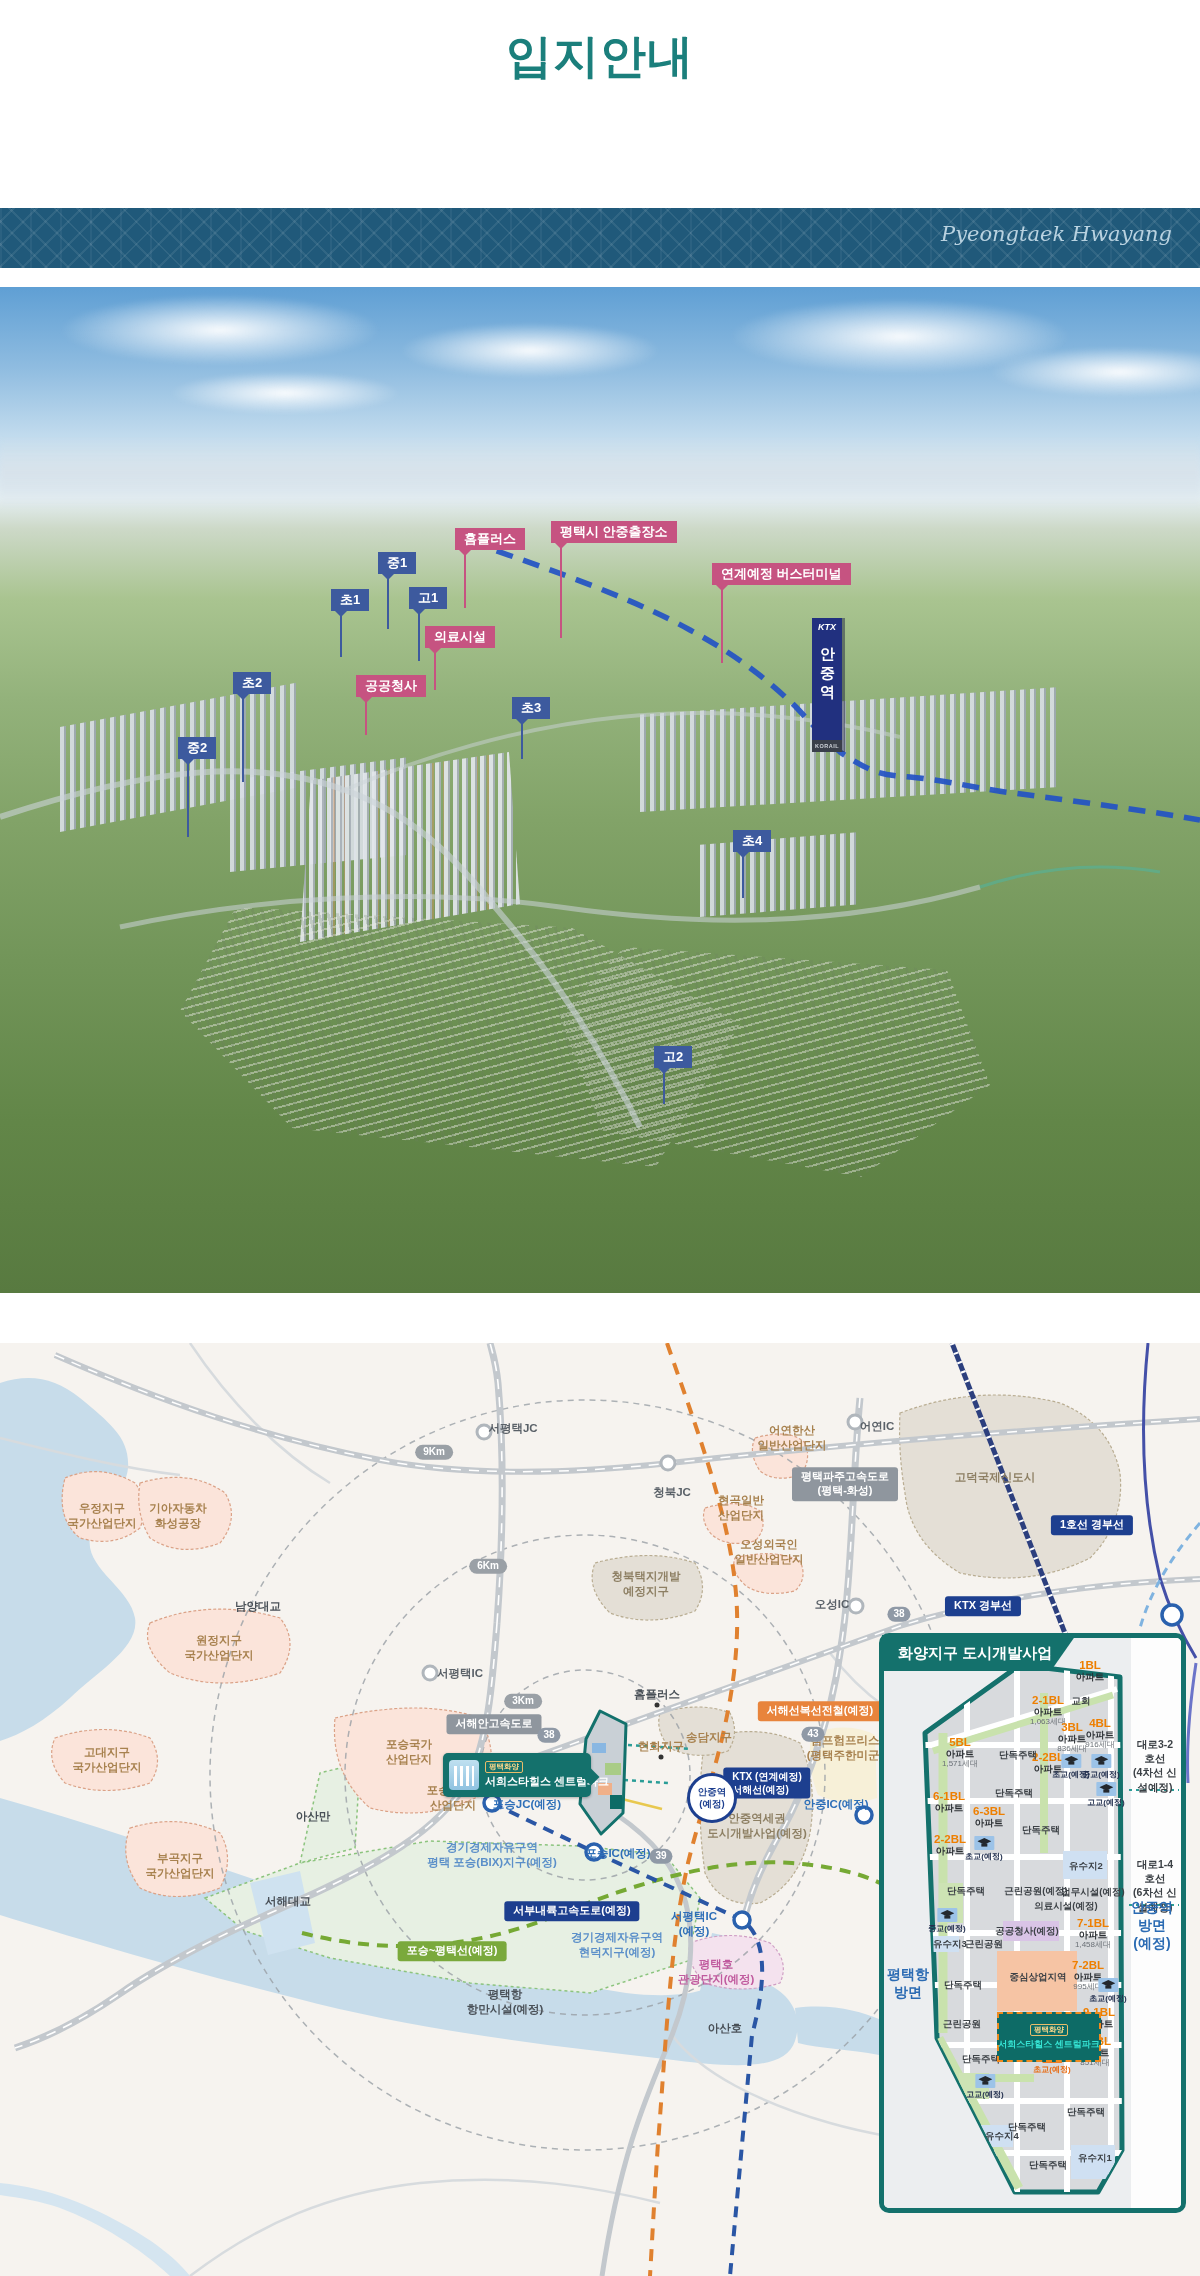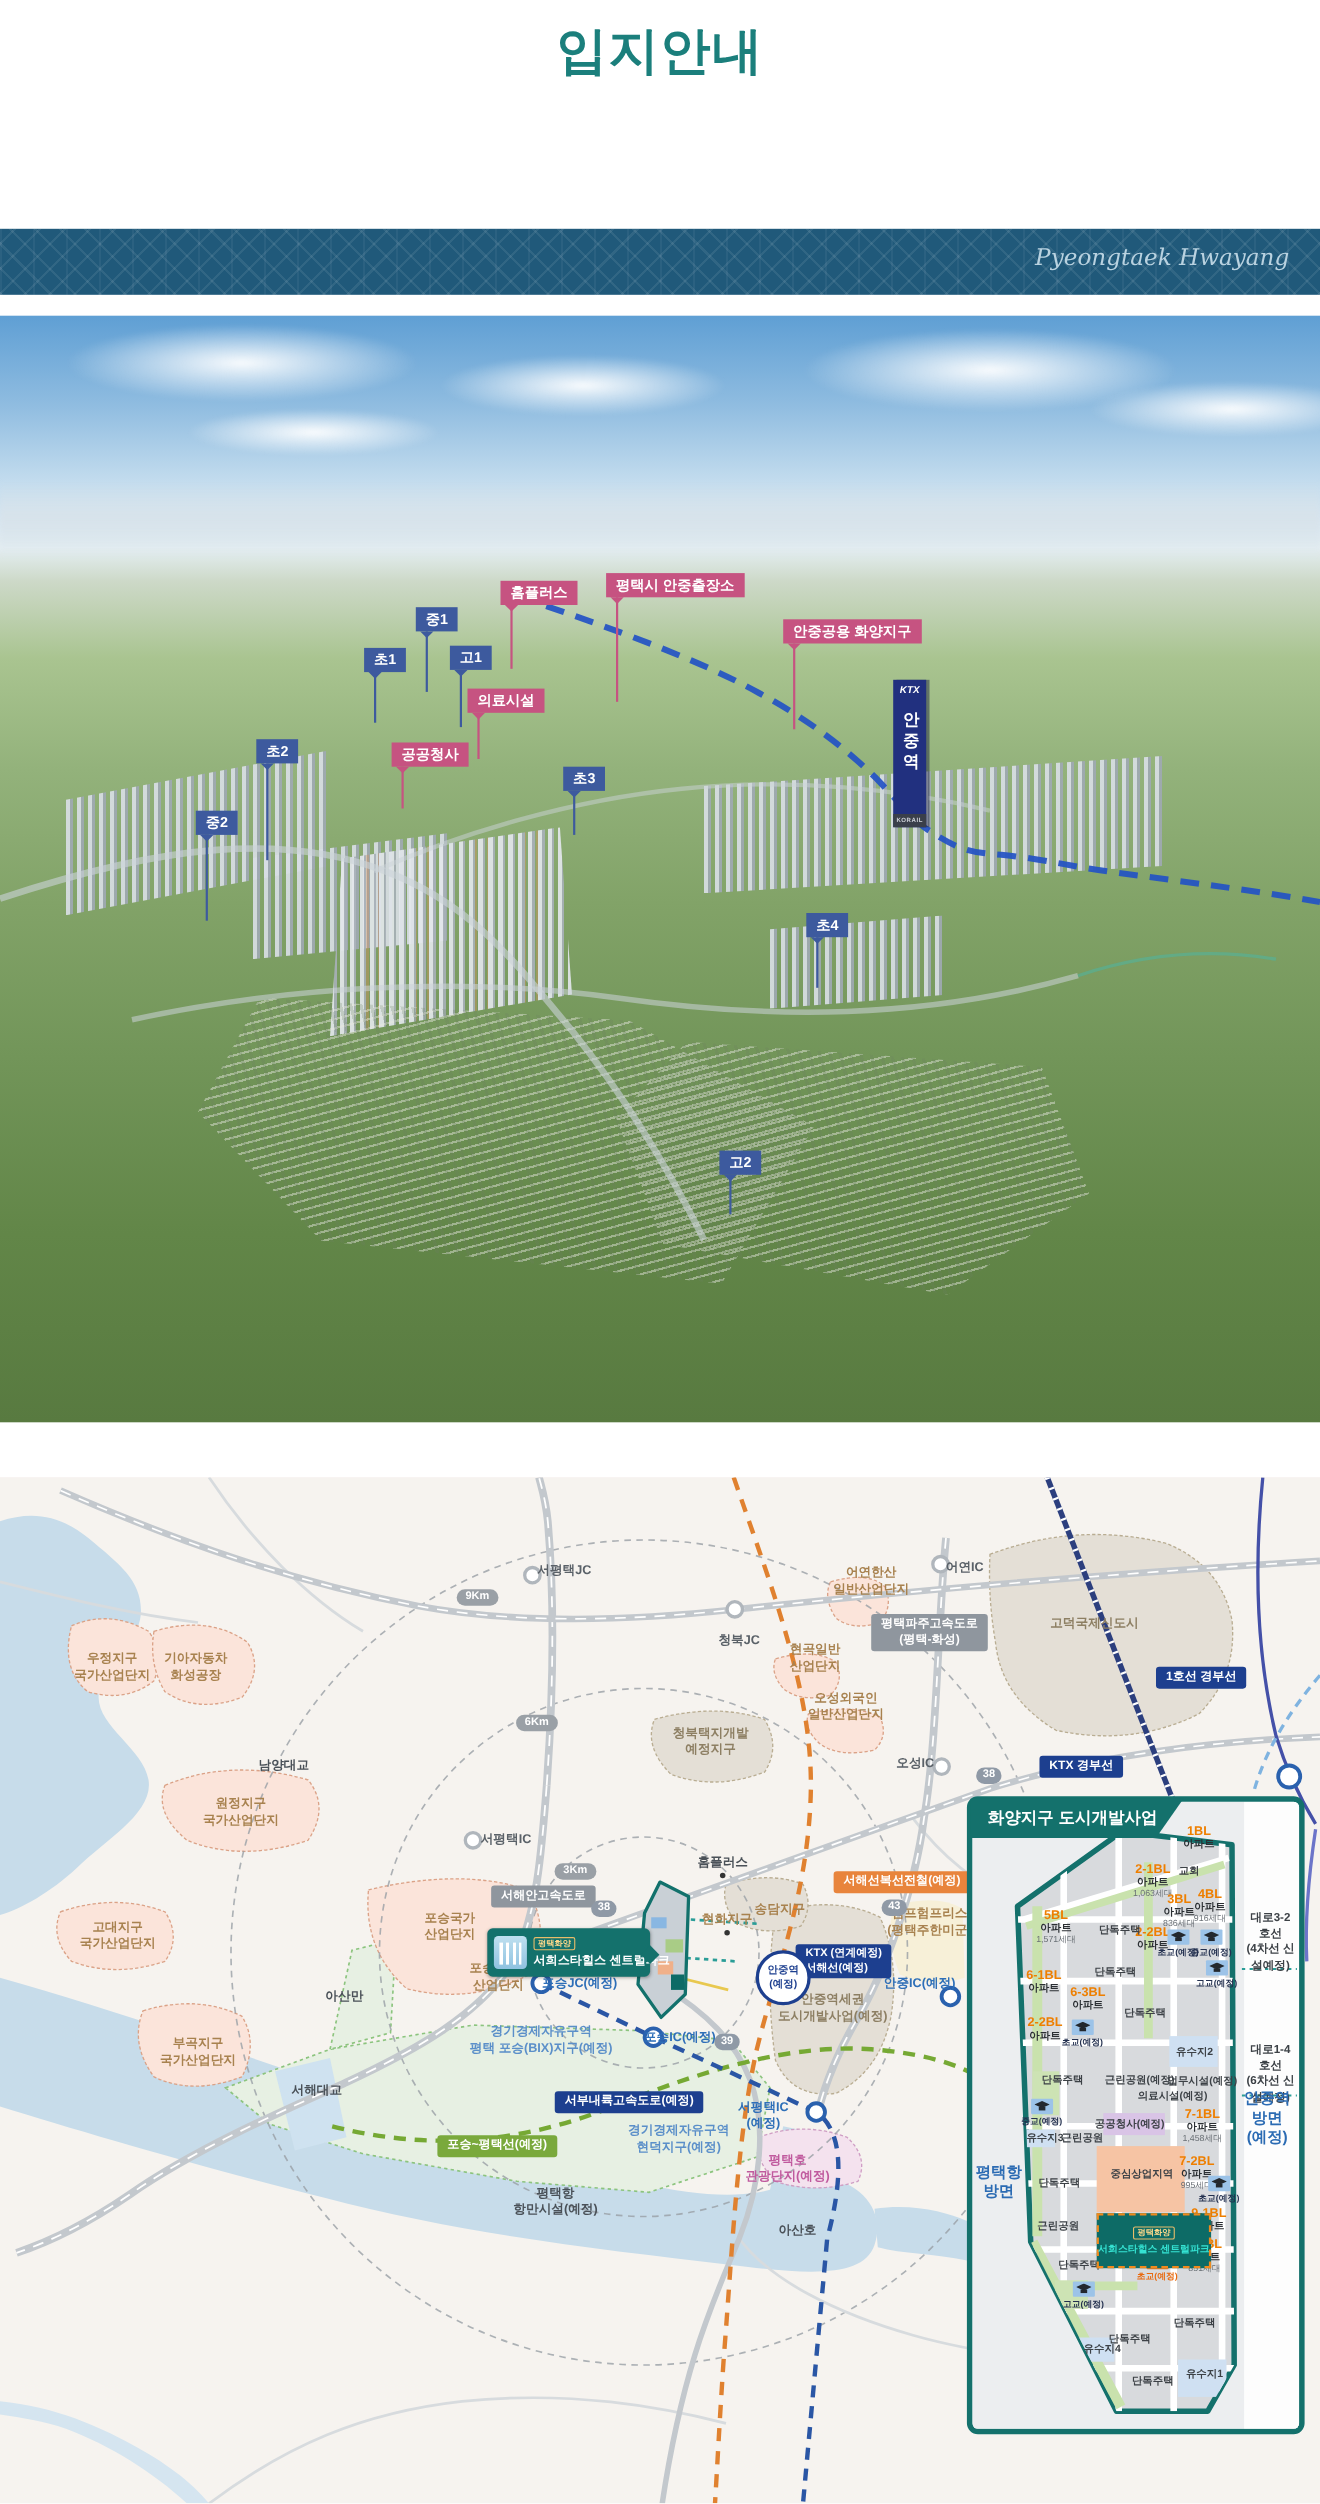--- a/index.html
+++ b/index.html
@@ -1,19 +1,19 @@
 <!DOCTYPE html>
 <html><head>
 <meta charset="utf-8">
 <style>
   html,body{margin:0;padding:0;background:#fff;}
   body{width:1200px;font-family:"Liberation Sans","DejaVu Sans",sans-serif;-webkit-font-smoothing:antialiased;}
   
   .hdr{height:208px;text-align:center;}
-  .title{padding-top:16px;font-size:46px;font-weight:900;color:#1b7f7c;letter-spacing:1px;}
+  .title{padding-top:26px;font-size:46px;font-weight:900;color:#1b7f7c;letter-spacing:1px;}
   .subtitle{margin-top:22px;font-size:18px;font-weight:700;color:#555d63;font-family:"Liberation Serif","DejaVu Serif",serif;}
   .subtitle .ac{color:#1b7f7c;}
   
   .banner{height:60px;background-color:#20597a;position:relative;overflow:hidden;
     background-image:
       repeating-linear-gradient(45deg, rgba(255,255,255,.08) 0 2px, transparent 2px 16px),
       repeating-linear-gradient(-45deg, rgba(255,255,255,.08) 0 2px, transparent 2px 16px),
       repeating-linear-gradient(90deg, rgba(255,255,255,.05) 0 2px, transparent 2px 30px);}
   .banner .script{position:absolute;right:28px;top:14px;font-family:"DejaVu Serif","Liberation Serif",serif;font-style:italic;font-size:21px;color:#b9d2e0;}
   .gap1{height:19px;} .gap2{height:50px;background:#fff;}
@@ -117,21 +117,21 @@
     <path d="M120,640 C260,610 420,600 560,620 C700,640 840,640 980,600" stroke="#ccd4d8" stroke-width="5" fill="none" opacity=".55"></path>
     <path d="M340,505 C420,470 520,440 620,430 C720,420 820,430 900,450" stroke="#ccd4d8" stroke-width="4" fill="none" opacity=".5"></path>
     <path d="M980,600 C1040,580 1100,575 1160,585" stroke="#49b8a8" stroke-width="3" fill="none" opacity=".5"></path>
     <path d="M470,255 C560,285 640,315 690,343 C740,370 770,395 796,420 C815,440 825,452 840,465 C870,485 880,488 910,490 C950,494 980,502 1013,506 C1080,515 1150,524 1200,533" stroke="#2353c4" stroke-width="5.5" fill="none" stroke-dasharray="17 11" opacity=".92"></path>
   </svg>
 
   <div>
 
   <div class="albl pink" style="position: absolute; left: 455px; top: 241px; --tail: 58px;"><span>홈플러스</span><i class="tail"></i></div>
       <div class="albl pink" style="position: absolute; left: 551px; top: 234px; --tail: 95px;"><span>평택시 안중출장소</span><i class="tail"></i></div>
-      <div class="albl pink" style="position: absolute; left: 712px; top: 276px; --tail: 78px;"><span>안중공용 화양지구</span><i class="tail"></i></div>
+      <div class="albl pink" style="position: absolute; left: 712px; top: 276px; --tail: 78px;"><span>연계예정 버스터미널</span><i class="tail"></i></div>
       <div class="albl pink" style="position: absolute; left: 425px; top: 339px; --tail: 42px;"><span>의료시설</span><i class="tail"></i></div>
       <div class="albl pink" style="position: absolute; left: 356px; top: 388px; --tail: 38px;"><span>공공청사</span><i class="tail"></i></div>
       <div class="albl blue" style="position: absolute; left: 378px; top: 265px; --tail: 55px;"><span>중1</span><i class="tail"></i></div>
       <div class="albl blue" style="position: absolute; left: 331px; top: 302px; --tail: 46px;"><span>초1</span><i class="tail"></i></div>
       <div class="albl blue" style="position: absolute; left: 409px; top: 300px; --tail: 52px;"><span>고1</span><i class="tail"></i></div>
       <div class="albl blue" style="position: absolute; left: 233px; top: 385px; --tail: 88px;"><span>초2</span><i class="tail"></i></div>
       <div class="albl blue" style="position: absolute; left: 178px; top: 450px; --tail: 78px;"><span>중2</span><i class="tail"></i></div>
       <div class="albl blue" style="position: absolute; left: 512px; top: 410px; --tail: 40px;"><span>초3</span><i class="tail"></i></div>
       <div class="albl blue" style="position: absolute; left: 733px; top: 543px; --tail: 46px;"><span>초4</span><i class="tail"></i></div>
       <div class="albl blue" style="position: absolute; left: 654px; top: 759px; --tail: 36px;"><span>고2</span><i class="tail"></i></div>

